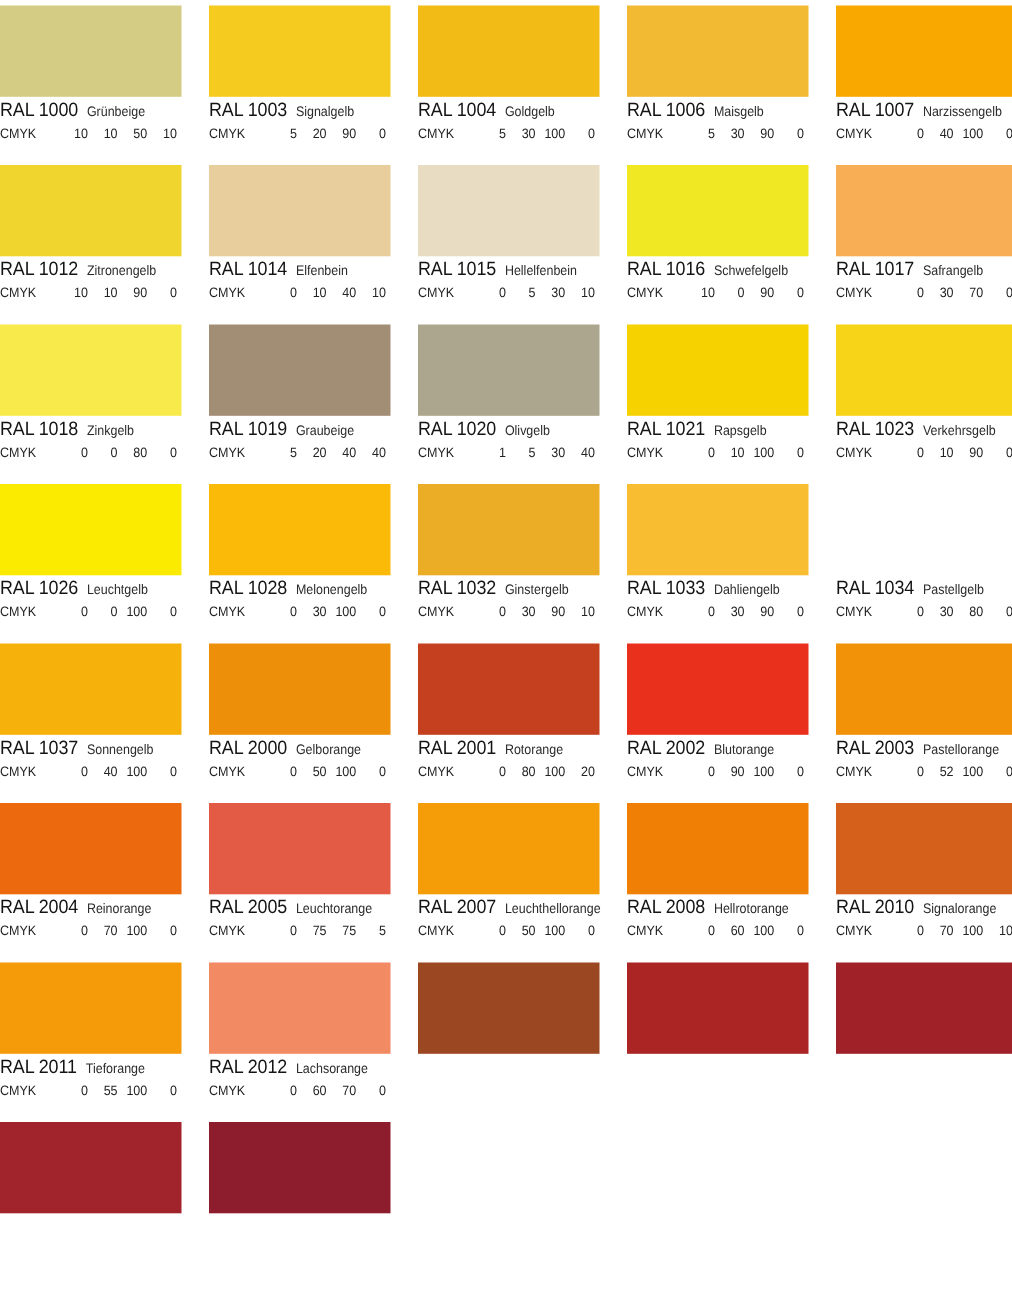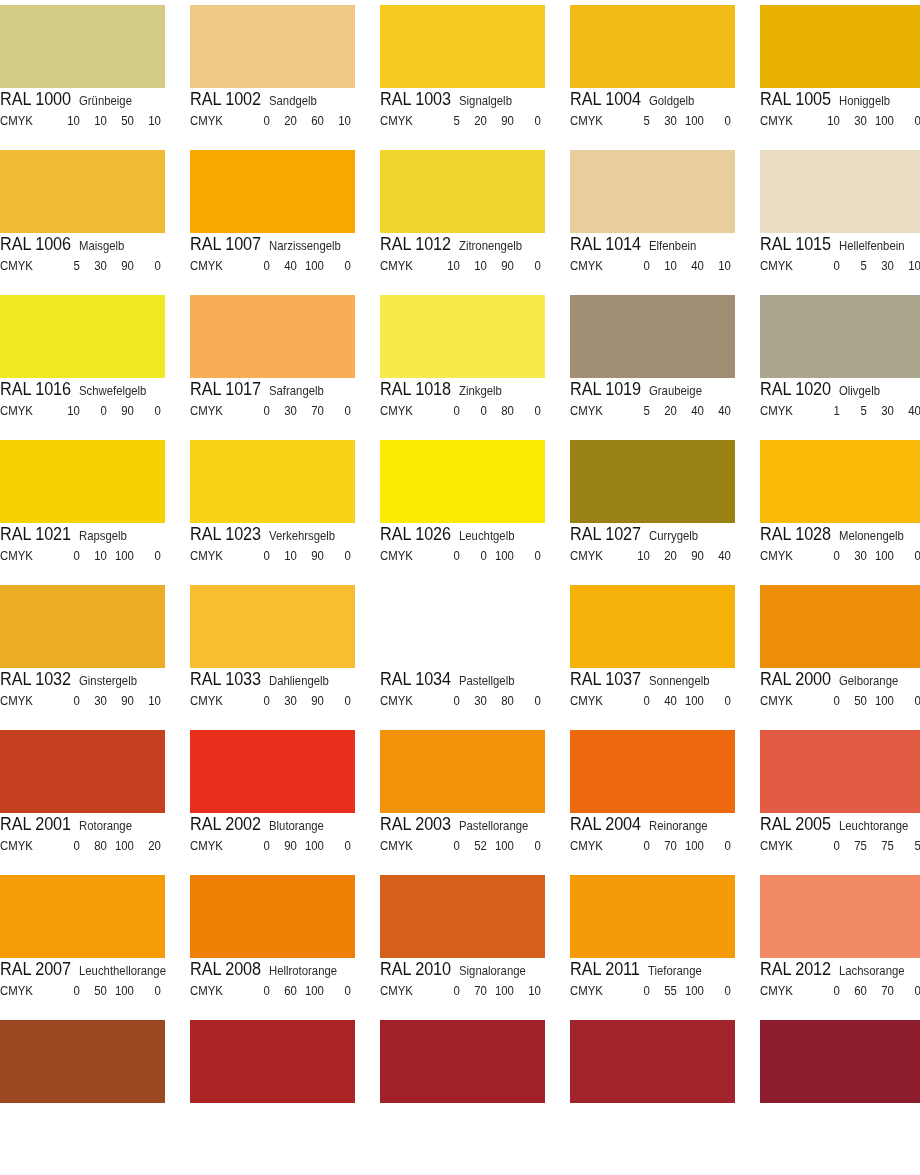--- a/index.html
+++ b/index.html
@@ -95,40 +95,30 @@
 </head>
 <body>
 
 <div id="chart-grid">
     <div class="swatch-cell">
       <div class="swatch-chip" style="background-color: rgb(212, 204, 132);"></div>
       <div class="swatch-label-row"><span class="ral-code">RAL 1000</span><span class="ral-name">Grünbeige</span></div>
       <div class="cmyk-row"><span class="cmyk-label">CMYK</span><span class="cmyk-val first">10</span><span class="cmyk-val">10</span><span class="cmyk-val">50</span><span class="cmyk-val">10</span></div>
     </div>
     <div class="swatch-cell">
-      <div class="swatch-chip" style="background-color: rgb(239, 201, 131);"></div>
-      <div class="swatch-label-row"><span class="ral-code">RAL 1002</span><span class="ral-name">Sandgelb</span></div>
-      <div class="cmyk-row"><span class="cmyk-label">CMYK</span><span class="cmyk-val first">0</span><span class="cmyk-val">20</span><span class="cmyk-val">60</span><span class="cmyk-val">10</span></div>
-    </div>
-    <div class="swatch-cell">
       <div class="swatch-chip" style="background-color: rgb(244, 203, 30);"></div>
       <div class="swatch-label-row"><span class="ral-code">RAL 1003</span><span class="ral-name">Signalgelb</span></div>
       <div class="cmyk-row"><span class="cmyk-label">CMYK</span><span class="cmyk-val first">5</span><span class="cmyk-val">20</span><span class="cmyk-val">90</span><span class="cmyk-val">0</span></div>
     </div>
     <div class="swatch-cell">
       <div class="swatch-chip" style="background-color: rgb(242, 187, 21);"></div>
       <div class="swatch-label-row"><span class="ral-code">RAL 1004</span><span class="ral-name">Goldgelb</span></div>
       <div class="cmyk-row"><span class="cmyk-label">CMYK</span><span class="cmyk-val first">5</span><span class="cmyk-val">30</span><span class="cmyk-val">100</span><span class="cmyk-val">0</span></div>
     </div>
     <div class="swatch-cell">
-      <div class="swatch-chip" style="background-color: rgb(232, 176, 0);"></div>
-      <div class="swatch-label-row"><span class="ral-code">RAL 1005</span><span class="ral-name">Honiggelb</span></div>
-      <div class="cmyk-row"><span class="cmyk-label">CMYK</span><span class="cmyk-val first">10</span><span class="cmyk-val">30</span><span class="cmyk-val">100</span><span class="cmyk-val">0</span></div>
-    </div>
-    <div class="swatch-cell">
       <div class="swatch-chip" style="background-color: rgb(242, 185, 51);"></div>
       <div class="swatch-label-row"><span class="ral-code">RAL 1006</span><span class="ral-name">Maisgelb</span></div>
       <div class="cmyk-row"><span class="cmyk-label">CMYK</span><span class="cmyk-val first">5</span><span class="cmyk-val">30</span><span class="cmyk-val">90</span><span class="cmyk-val">0</span></div>
     </div>
     <div class="swatch-cell">
       <div class="swatch-chip" style="background-color: rgb(249, 168, 0);"></div>
       <div class="swatch-label-row"><span class="ral-code">RAL 1007</span><span class="ral-name">Narzissengelb</span></div>
       <div class="cmyk-row"><span class="cmyk-label">CMYK</span><span class="cmyk-val first">0</span><span class="cmyk-val">40</span><span class="cmyk-val">100</span><span class="cmyk-val">0</span></div>
     </div>
     <div class="swatch-cell">
@@ -180,25 +170,20 @@
       <div class="swatch-chip" style="background-color: rgb(247, 212, 23);"></div>
       <div class="swatch-label-row"><span class="ral-code">RAL 1023</span><span class="ral-name">Verkehrsgelb</span></div>
       <div class="cmyk-row"><span class="cmyk-label">CMYK</span><span class="cmyk-val first">0</span><span class="cmyk-val">10</span><span class="cmyk-val">90</span><span class="cmyk-val">0</span></div>
     </div>
     <div class="swatch-cell">
       <div class="swatch-chip" style="background-color: rgb(250, 235, 0);"></div>
       <div class="swatch-label-row"><span class="ral-code">RAL 1026</span><span class="ral-name">Leuchtgelb</span></div>
       <div class="cmyk-row"><span class="cmyk-label">CMYK</span><span class="cmyk-val first">0</span><span class="cmyk-val">0</span><span class="cmyk-val">100</span><span class="cmyk-val">0</span></div>
     </div>
     <div class="swatch-cell">
-      <div class="swatch-chip" style="background-color: rgb(154, 129, 19);"></div>
-      <div class="swatch-label-row"><span class="ral-code">RAL 1027</span><span class="ral-name">Currygelb</span></div>
-      <div class="cmyk-row"><span class="cmyk-label">CMYK</span><span class="cmyk-val first">10</span><span class="cmyk-val">20</span><span class="cmyk-val">90</span><span class="cmyk-val">40</span></div>
-    </div>
-    <div class="swatch-cell">
       <div class="swatch-chip" style="background-color: rgb(251, 186, 7);"></div>
       <div class="swatch-label-row"><span class="ral-code">RAL 1028</span><span class="ral-name">Melonengelb</span></div>
       <div class="cmyk-row"><span class="cmyk-label">CMYK</span><span class="cmyk-val first">0</span><span class="cmyk-val">30</span><span class="cmyk-val">100</span><span class="cmyk-val">0</span></div>
     </div>
     <div class="swatch-cell">
       <div class="swatch-chip" style="background-color: rgb(235, 172, 38);"></div>
       <div class="swatch-label-row"><span class="ral-code">RAL 1032</span><span class="ral-name">Ginstergelb</span></div>
       <div class="cmyk-row"><span class="cmyk-label">CMYK</span><span class="cmyk-val first">0</span><span class="cmyk-val">30</span><span class="cmyk-val">90</span><span class="cmyk-val">10</span></div>
     </div>
     <div class="swatch-cell">

